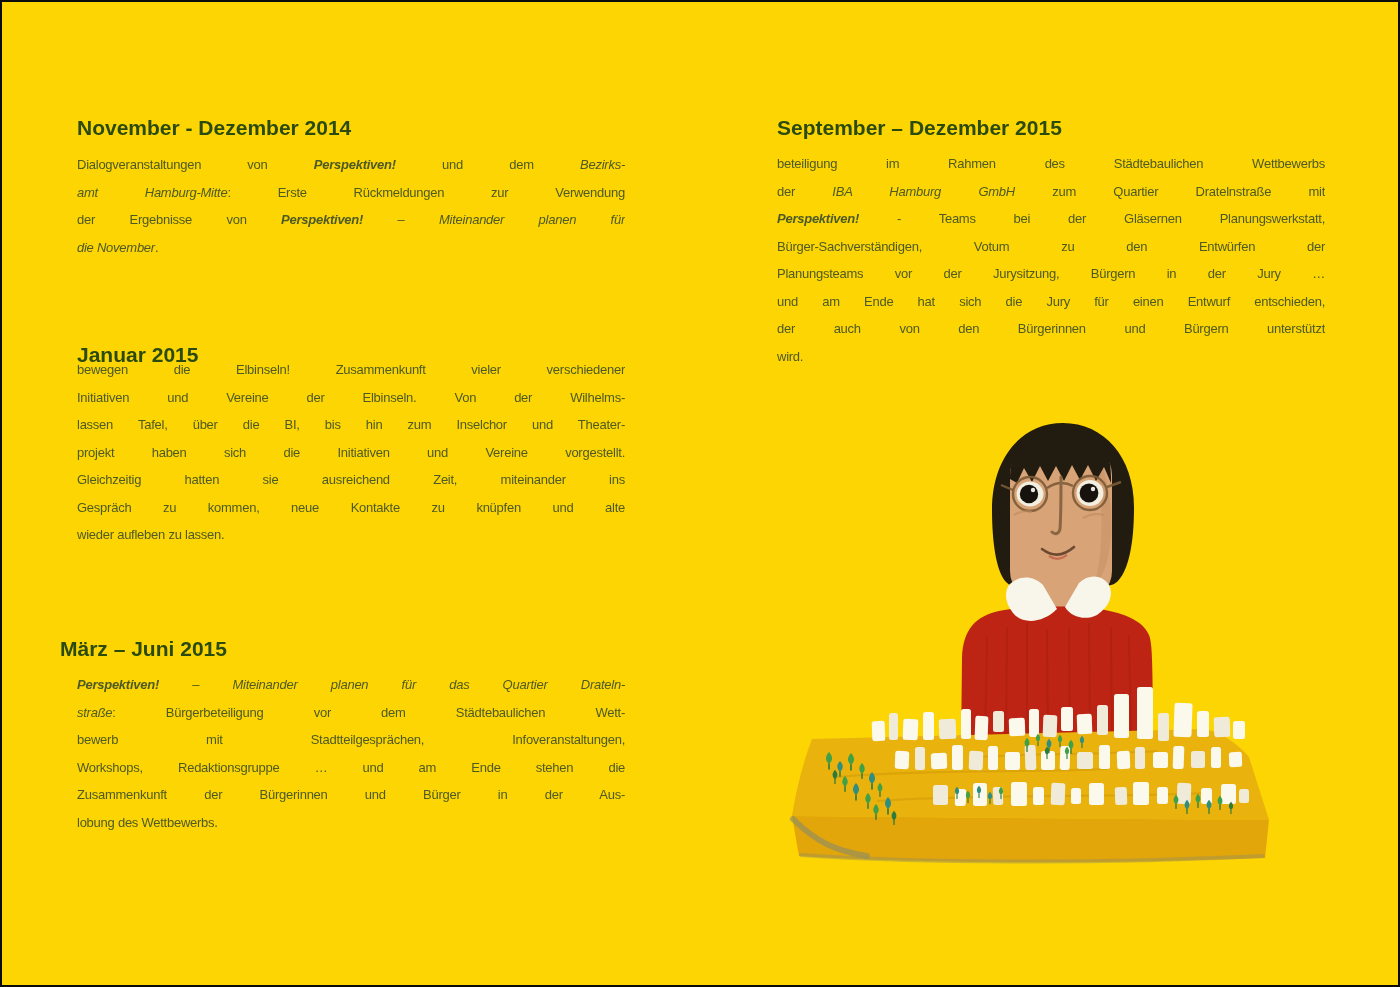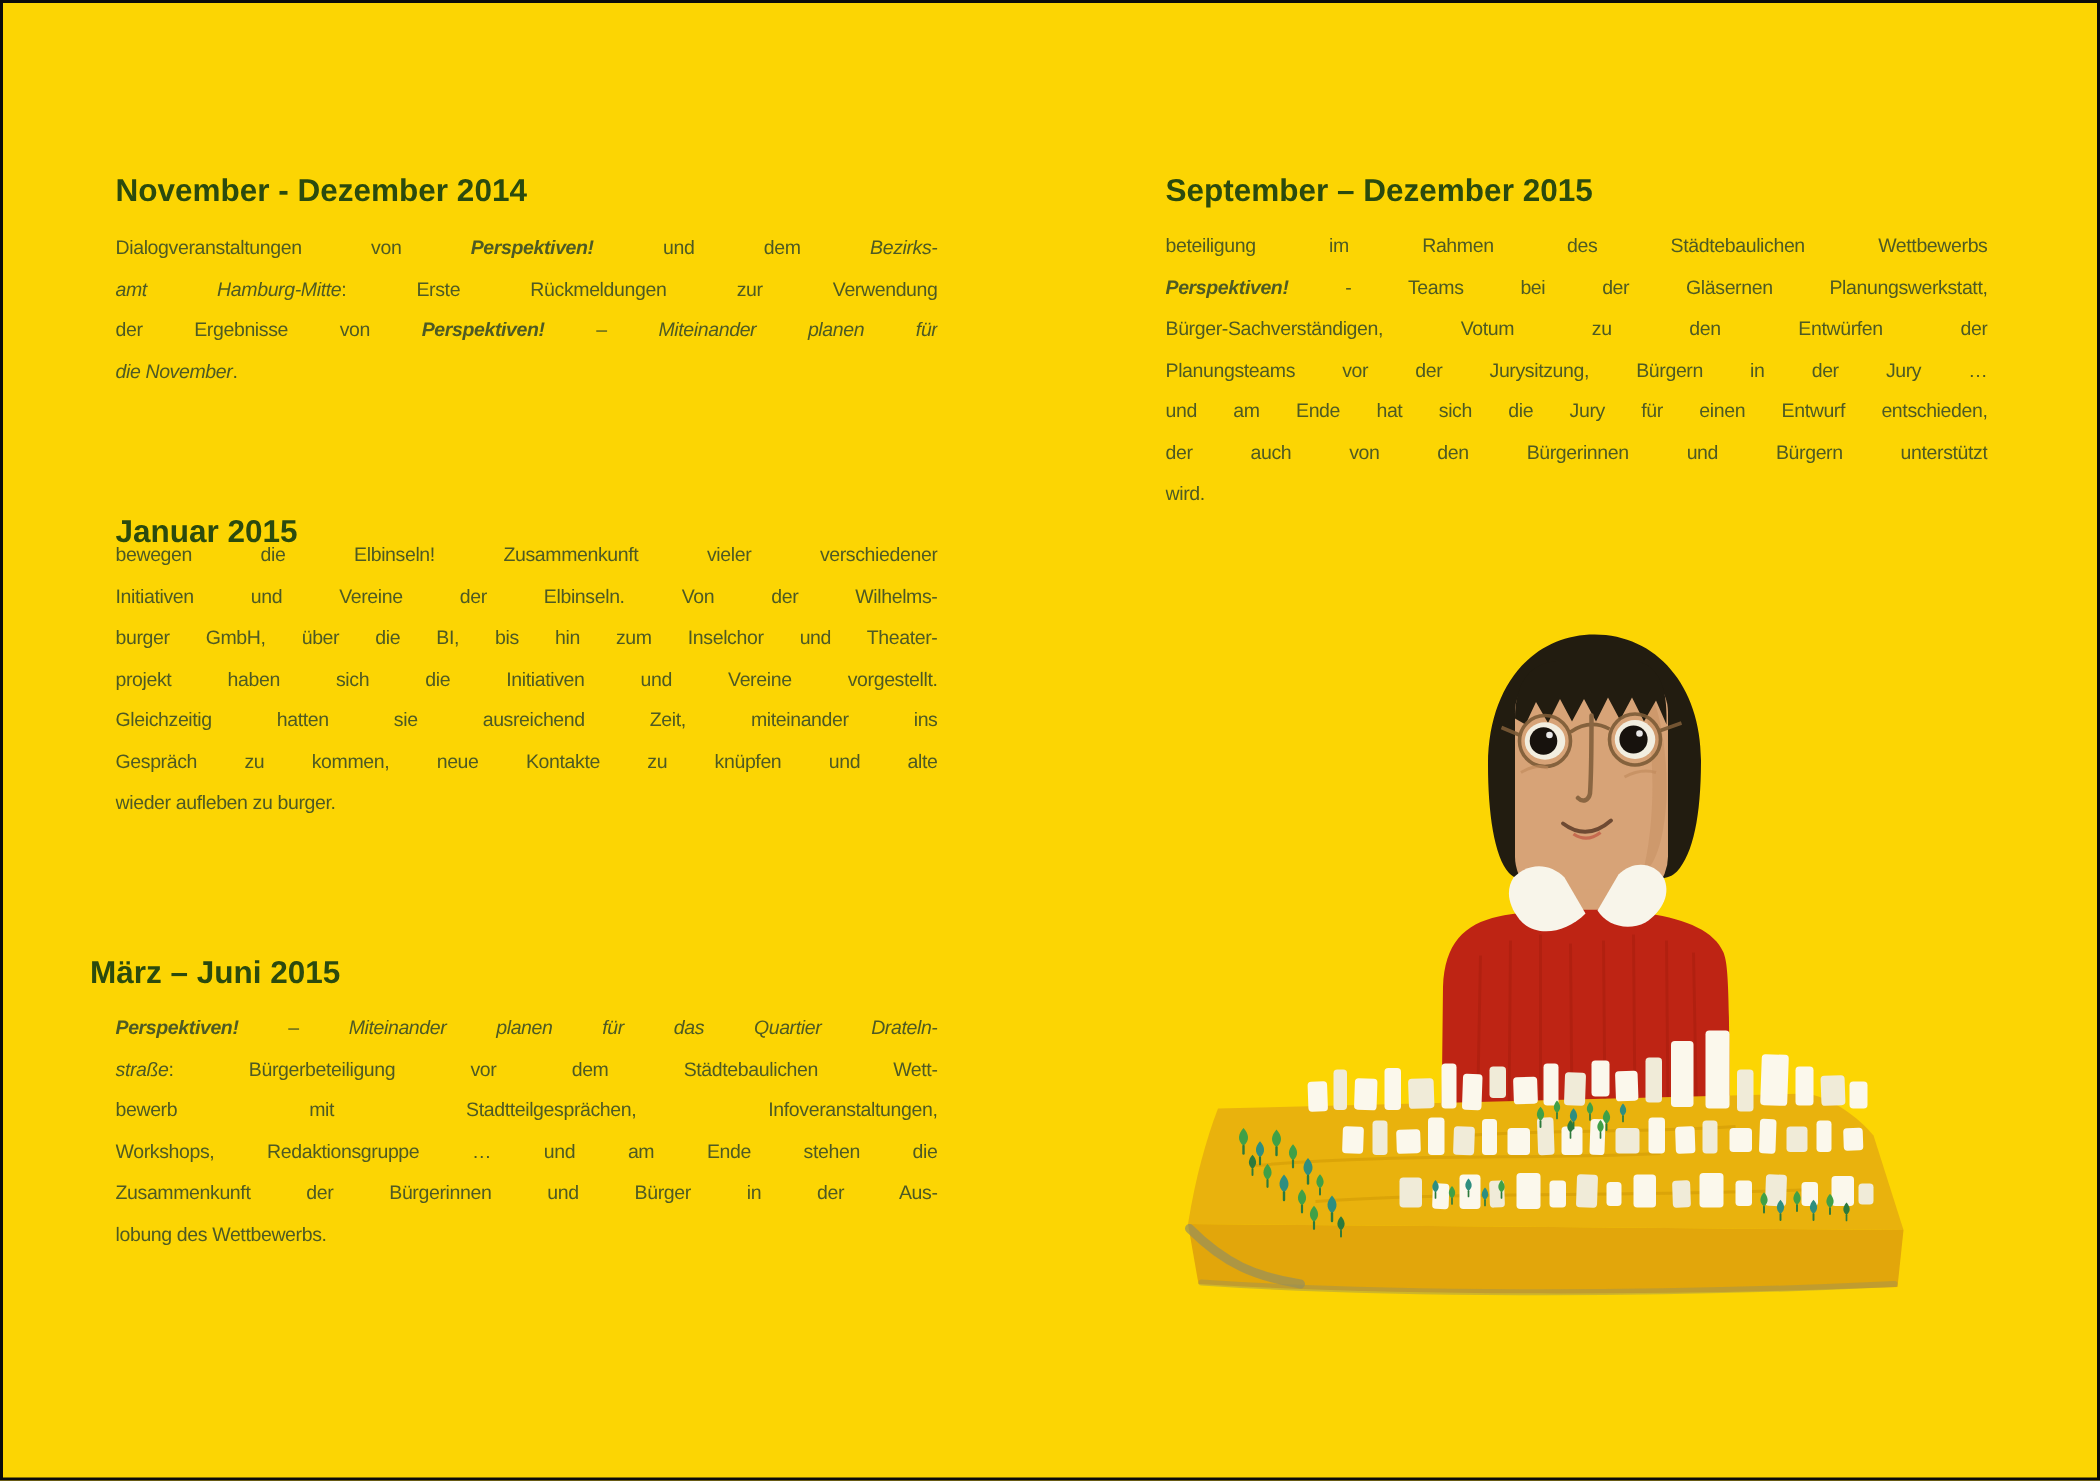--- a/index.html
+++ b/index.html
@@ -70,40 +70,41 @@
       <div class="line"><span>Dialogveranstaltungen von </span><span class="s-bi">Perspektiven!</span><span> und dem </span><span class="s-i">Bezirks-</span></div>
       <div class="line"><span class="s-i">amt Hamburg-Mitte</span><span>: Erste Rückmeldungen zur Verwendung</span></div>
       <div class="line"><span>der Ergebnisse von </span><span class="s-bi">Perspektiven!</span><span> – </span><span class="s-i">Miteinander planen für</span></div>
       <div class="line last"><span class="s-i">die November</span><span>.</span></div>
     </div>
 
   <h2 class="hd" style="left:75px;top:322px">Januar 2015</h2>
   <div class="para" style="left:75px;top:354px">
       <div class="line"><span>bewegen die Elbinseln! Zusammenkunft vieler verschiedener</span></div>
       <div class="line"><span>Initiativen und Vereine der Elbinseln. Von der Wilhelms-</span></div>
-      <div class="line"><span>burger GmbH, über die BI, bis hin zum Inselchor und Theater-</span></div>
+      <div class="line"><span>lassen Tafel, über die BI, bis hin zum Inselchor und Theater-</span></div>
       <div class="line"><span>projekt haben sich die Initiativen und Vereine vorgestellt.</span></div>
       <div class="line"><span>Gleichzeitig hatten sie ausreichend Zeit, miteinander ins</span></div>
       <div class="line"><span>Gespräch zu kommen, neue Kontakte zu knüpfen und alte</span></div>
-      <div class="line last"><span>wieder aufleben zu burger.</span></div>
+      <div class="line last"><span>wieder aufleben zu lassen.</span></div>
     </div>
 
   <h2 class="hd" style="left:58px;top:616px">März – Juni 2015</h2>
   <div class="para" style="left:75px;top:669px">
       <div class="line"><span class="s-bi">Perspektiven!</span><span> – </span><span class="s-i">Miteinander planen für das Quartier Drateln-</span></div>
       <div class="line"><span class="s-i">straße</span><span>: Bürgerbeteiligung vor dem Städtebaulichen Wett-</span></div>
       <div class="line"><span>bewerb mit Stadtteilgesprächen, Infoveranstaltungen,</span></div>
       <div class="line"><span>Workshops, Redaktionsgruppe … und am Ende stehen die</span></div>
       <div class="line"><span>Zusammenkunft der Bürgerinnen und Bürger in der Aus-</span></div>
       <div class="line last"><span>lobung des Wettbewerbs.</span></div>
     </div>
 
   <h2 class="hd" style="left:775px;top:95px">September – Dezember 2015</h2>
   <div class="para" style="left:775px;top:148px">
       <div class="line"><span>beteiligung im Rahmen des Städtebaulichen Wettbewerbs</span></div>
+      <div class="line"><span>der </span><span class="s-i">IBA Hamburg GmbH</span><span> zum Quartier Dratelnstraße mit</span></div>
       <div class="line"><span class="s-bi">Perspektiven!</span><span> - Teams bei der Gläsernen Planungswerkstatt,</span></div>
       <div class="line"><span>Bürger-Sachverständigen, Votum zu den Entwürfen der</span></div>
       <div class="line"><span>Planungsteams vor der Jurysitzung, Bürgern in der Jury …</span></div>
       <div class="line"><span>und am Ende hat sich die Jury für einen Entwurf entschieden,</span></div>
       <div class="line"><span>der auch von den Bürgerinnen und Bürgern unterstützt</span></div>
       <div class="line last"><span>wird.</span></div>
     </div>
 
   <svg class="ill" viewBox="0 0 560 450" aria-hidden="true">
     <g>

